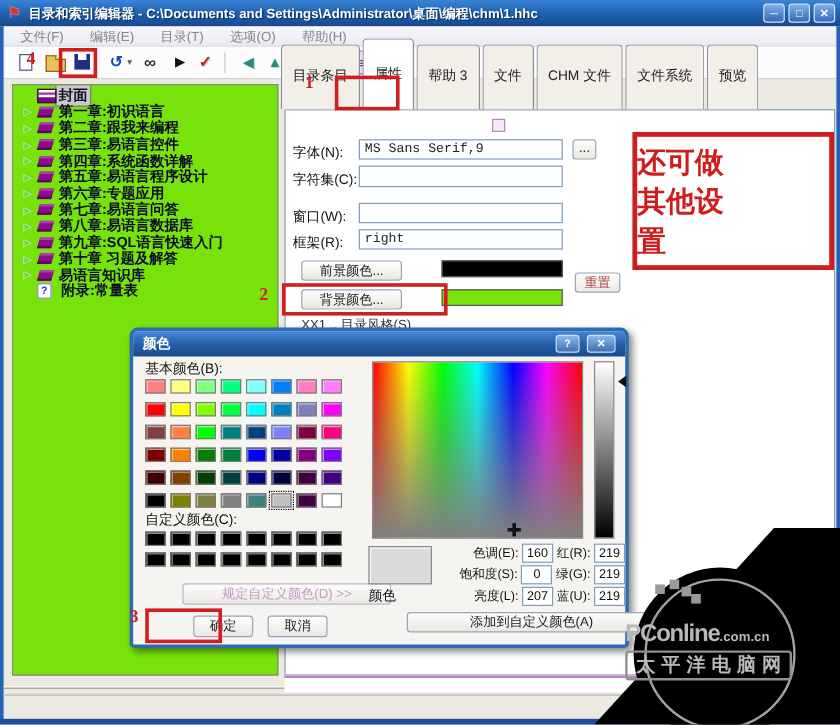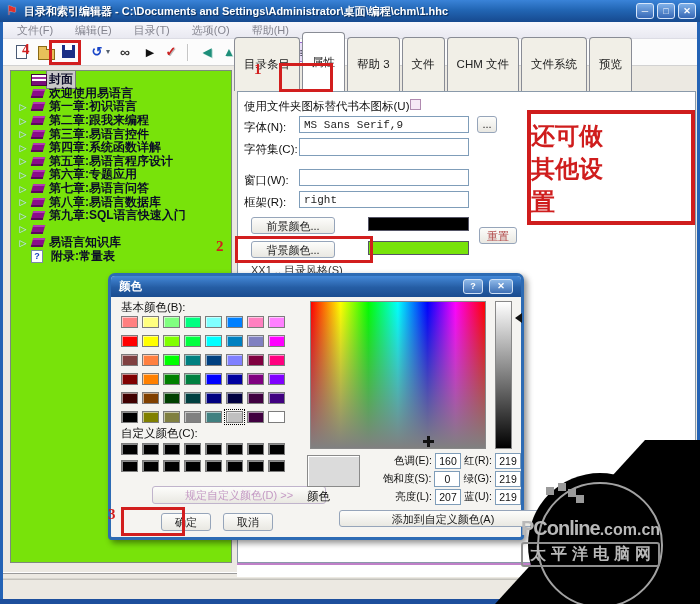--- a/index.html
+++ b/index.html
@@ -118,21 +118,21 @@
   .vlabel{font-size:10.5px;color:#111;white-space:nowrap;}
   .vbox{width:24px;height:14px;background:#fff;border:1px solid #7f9db9;font-size:10.5px;text-align:center;line-height:14px;color:#111;}
 
   
   .wm-wedge{left:440px;top:430px;width:260px;height:174px;background:#000;z-index:60;
      clip-path:polygon(205px 10px,260px 10px,260px 174px,55px 174px);}
   .wm-circle{left:528px;top:473px;width:144px;height:144px;background:#000;border-radius:50%;z-index:60;}
   .wm-ring{left:537px;top:482px;width:126px;height:126px;border:2px solid #a2a2a2;border-radius:50%;z-index:61;}
   .wm-text{left:521px;top:517px;z-index:62;color:#b8b8b8;white-space:nowrap;}
   .wm-brand{font-size:20px;font-weight:bold;letter-spacing:-1px;}
-  .wm-domain{font-size:16px;font-weight:bold;}
+  .wm-domain{font-size:11px;font-weight:bold;}
   .wm-site{display:inline-block;margin-top:2px;font-size:16px;font-weight:bold;letter-spacing:5px;
      border:2px solid #8f8f8f;border-radius:3px;padding:0 2px 0 7px;}
   .wm-blocks{left:546px;top:487px;width:8px;height:8px;background:#9a9a9a;z-index:62;
      box-shadow:12px -4px 0 #9a9a9a,22px 2px 0 #9a9a9a,30px 8px 0 #9a9a9a;}
 </style>
 </head>
 <body>
 
 <div id="stage">
 
@@ -188,25 +188,20 @@
   <div class="abs border-right"></div>
   <div class="abs border-bottom"></div>
 
   <div class="abs tree-panel" style="background: rgb(120, 227, 10);">
       <div class="trow sel">
         <span class="arrow"></span>
         <span class="ticon book-stack"></span>
         <span class="tlabel">封面</span>
       </div>
       <div class="trow">
-        <span class="arrow"></span>
-        <span class="ticon book"></span>
-        <span class="tlabel">欢迎使用易语言</span>
-      </div>
-      <div class="trow">
         <span class="arrow">▷</span>
         <span class="ticon book"></span>
         <span class="tlabel">第一章:初识语言</span>
       </div>
       <div class="trow">
         <span class="arrow">▷</span>
         <span class="ticon book"></span>
         <span class="tlabel">第二章:跟我来编程</span>
       </div>
       <div class="trow">
@@ -240,20 +235,21 @@
         <span class="tlabel">第八章:易语言数据库</span>
       </div>
       <div class="trow">
         <span class="arrow">▷</span>
         <span class="ticon book"></span>
         <span class="tlabel">第九章:SQL语言快速入门</span>
       </div>
       <div class="trow">
         <span class="arrow">▷</span>
         <span class="ticon book"></span>
+        <span class="tlabel">第十章 习题及解答</span>
       </div>
       <div class="trow">
         <span class="arrow">▷</span>
         <span class="ticon book"></span>
         <span class="tlabel">易语言知识库</span>
       </div>
       <div class="trow">
         <span class="arrow"></span>
         <span class="ticon question">?</span>
         <span class="tlabel">附录:常量表</span>
@@ -264,21 +260,20 @@
       <div class="tab">目录条目</div>
       <div class="tab active">属性</div>
       <div class="tab">帮助 3</div>
       <div class="tab">文件</div>
       <div class="tab">CHM 文件</div>
       <div class="tab">文件系统</div>
       <div class="tab">预览</div>
     </div>
   <div class="abs panel"></div>
 
-  <div class="abs flabel" style="left:244px;top:99px">使用文件夹图标替代书本图标(U)</div>
   <div class="abs checkbox"></div>
   <div class="abs flabel" style="left:244px;top:120px">字体(N):</div>
   <div class="abs tinput" style="left:299px;top:116px;width:170px;height:17px">MS Sans Serif,9</div>
   <div class="abs btn" style="left:477px;top:116px;width:20px;height:17px;line-height:15px">...</div>
   <div class="abs flabel" style="left:244px;top:142px">字符集(C):</div>
   <div class="abs tinput" style="left:299px;top:138px;width:170px;height:18px"></div>
   <div class="abs flabel" style="left:244px;top:173px">窗口(W):</div>
   <div class="abs tinput" style="left:299px;top:169px;width:170px;height:17px"></div>
   <div class="abs flabel" style="left:244px;top:195px">框架(R):</div>
   <div class="abs tinput" style="left:299px;top:191px;width:170px;height:17px">right</div>

